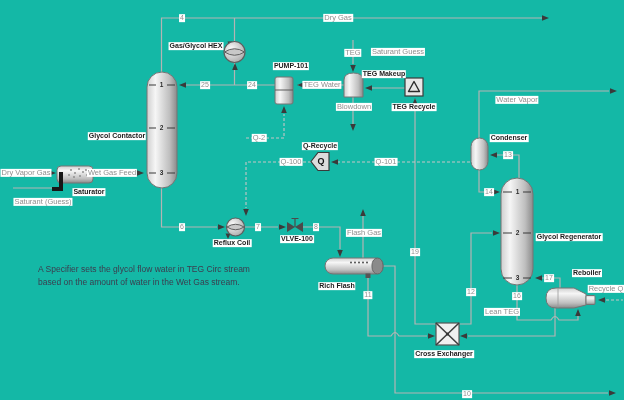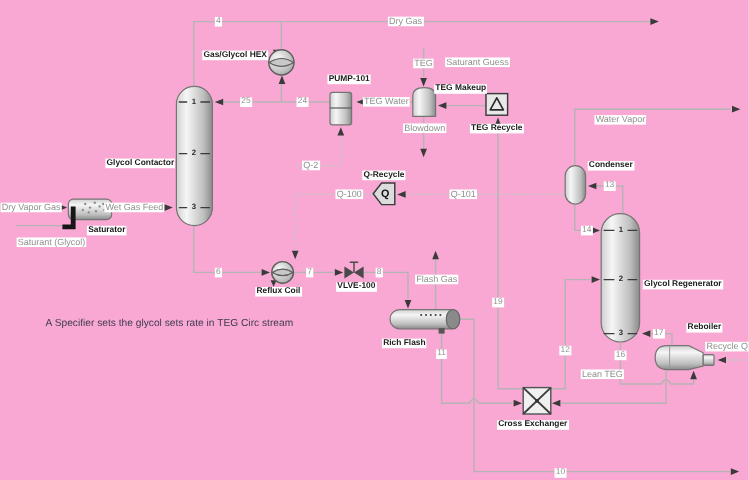--- a/index.html
+++ b/index.html
@@ -1,20 +1,20 @@
 <!DOCTYPE html>
 <html style="--stream-line: #b4b4b4; --energy-line: #c6c6c6; --stream-label: #8f8f8f; --equipment-label: #1b1b1b; --arrow: #3a3a3a; --annotation: #3c3c4e; --tray-label: #2a2a2a;"><head>
 <meta charset="utf-8">
 <style>
   :root{
     --stream-line:#b4b4b4; --energy-line:#c6c6c6; --stream-label:#8f8f8f;
     --equipment-label:#1b1b1b; --arrow:#3a3a3a; --annotation:#3c3c4e; --tray-label:#2a2a2a;
   }
   html,body{margin:0;padding:0;background:#fff;}
-  #canvas{position:relative;width:624px;height:400px;background:#f9a8d4;overflow:hidden;
+  #canvas{position:relative;width:624px;height:400px;background:#14b8a6;overflow:hidden;
           font-family:"Liberation Sans",sans-serif;}
   svg{position:absolute;left:0;top:0;}
   .streams path{stroke:var(--stream-line);}
   .energy path{stroke:var(--energy-line);}
   .arrows polygon{fill:var(--arrow);}
   .vsl{stroke:#747474;stroke-width:1;}
   .tray-line{stroke:#3b3b3b;stroke-width:1.1;}
   .lbl{position:absolute;white-space:nowrap;transform:translate(-50%,-50%);
        background:#fff;padding:0 1px;line-height:1.1;}
   .s{color:var(--stream-label);font-size:7.5px;}
@@ -202,21 +202,21 @@
 <div class="lbl s" style="left:354px;top:107px">Blowdown</div>
 <div class="lbl s" style="left:259px;top:138px">Q-2</div>
 <div class="lbl e" style="left:320px;top:146px">Q-Recycle</div>
 <div class="lbl q" style="left:321px;top:162px">Q</div>
 <div class="lbl s" style="left:291px;top:162px">Q-100</div>
 <div class="lbl s" style="left:386px;top:162px">Q-101</div>
 <div class="lbl e" style="left:117px;top:136px">Glycol Contactor</div>
 <div class="lbl s" style="left:26px;top:173px">Dry Vapor Gas</div>
 <div class="lbl s" style="left:112px;top:173px">Wet Gas Feed</div>
 <div class="lbl e" style="left:89px;top:192px">Saturator</div>
-<div class="lbl s" style="left:43px;top:202px">Saturant (Glycol)</div>
+<div class="lbl s" style="left:43px;top:202px">Saturant (Guess)</div>
 <div class="lbl n" style="left:182px;top:227px">6</div>
 <div class="lbl e" style="left:232px;top:243px">Reflux Coil</div>
 <div class="lbl n" style="left:258px;top:227px">7</div>
 <div class="lbl e" style="left:297px;top:239px">VLVE-100</div>
 <div class="lbl n" style="left:316px;top:227px">8</div>
 <div class="lbl s" style="left:364px;top:233px">Flash Gas</div>
 <div class="lbl e" style="left:337px;top:286px">Rich Flash</div>
 <div class="lbl n" style="left:368px;top:295px">11</div>
 <div class="lbl n" style="left:415px;top:252px">19</div>
 <div class="lbl n" style="left:471px;top:292px">12</div>
@@ -234,15 +234,16 @@
 <div class="lbl s" style="left:517px;top:100px">Water Vapor</div>
 
 <div class="lbl tray" style="left:161.5px;top:85px">1</div>
 <div class="lbl tray" style="left:161.5px;top:128px">2</div>
 <div class="lbl tray" style="left:161.5px;top:173px">3</div>
 <div class="lbl tray" style="left:517.5px;top:192px">1</div>
 <div class="lbl tray" style="left:517.5px;top:233px">2</div>
 <div class="lbl tray" style="left:517.5px;top:278px">3</div>
 
 <div class="note">
-  <div>A Specifier sets the glycol sets rate in TEG Circ stream</div>
+  <div>A Specifier sets the glycol flow water in TEG Circ stream</div>
+  <div>based on the amount of water in the Wet Gas stream.</div>
 </div>
 </div>
 
 </body></html>

